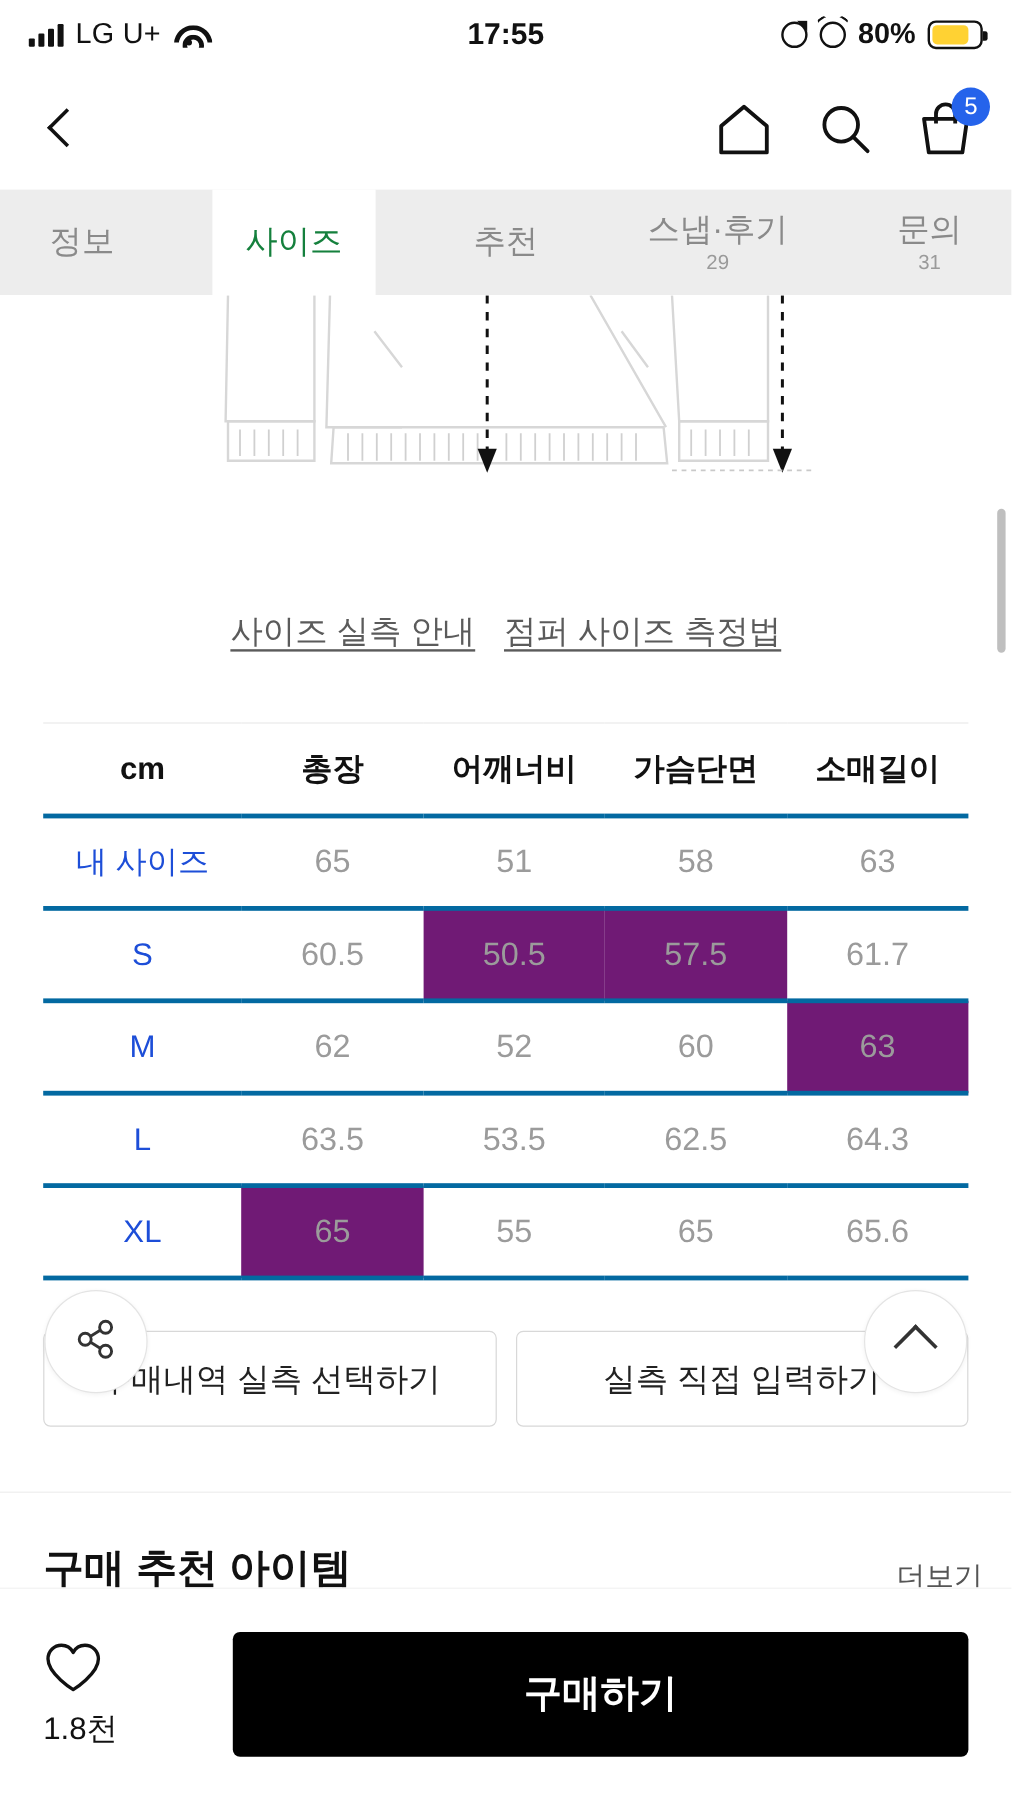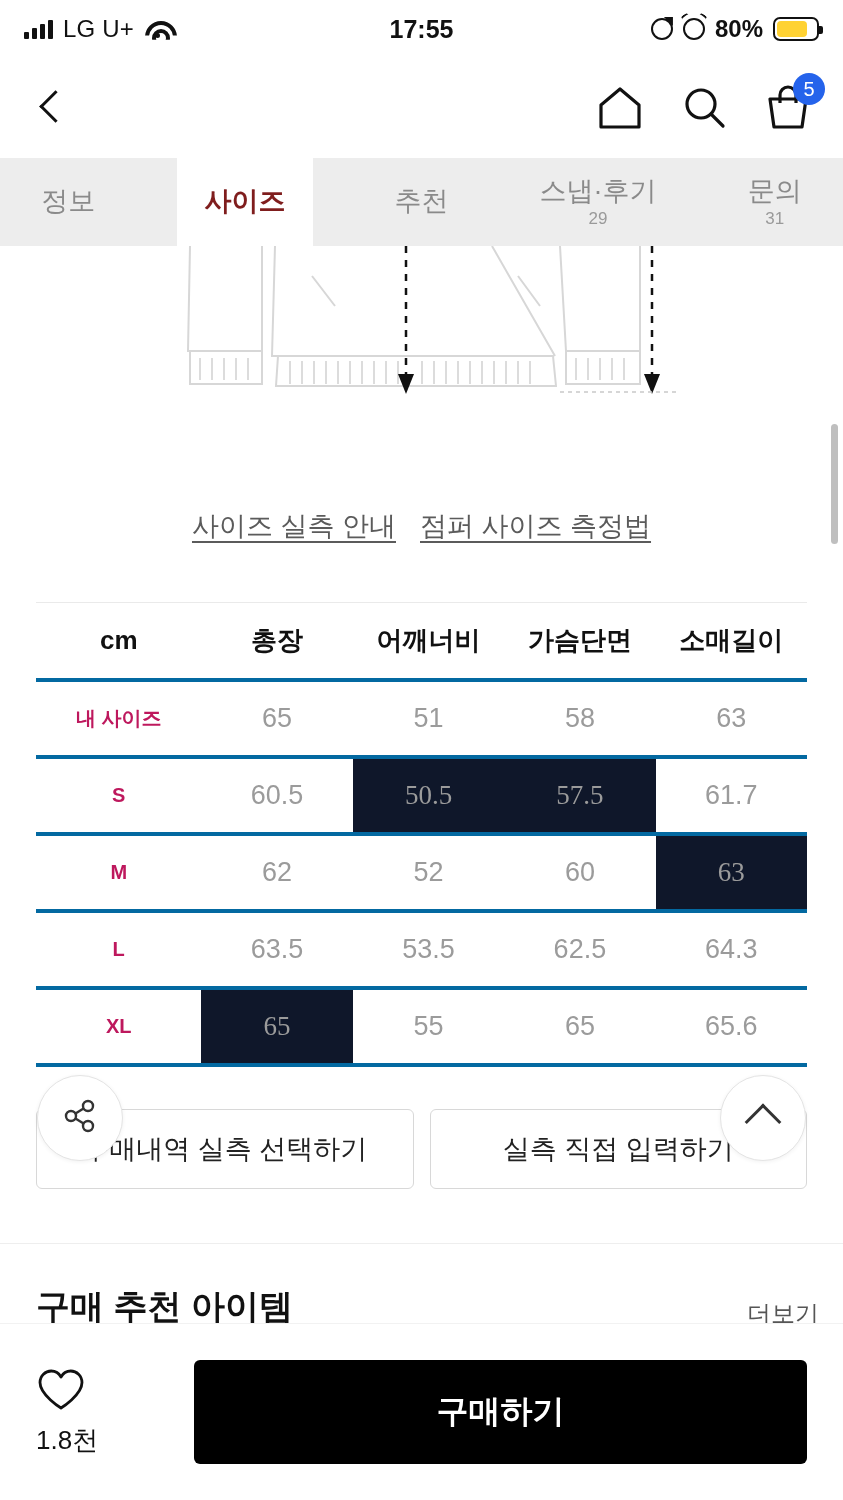--- a/index.html
+++ b/index.html
@@ -102,21 +102,21 @@
 
   
   .tabs { display: flex; height: 88px; background: #EDEDED; gap: 40px; }
   .tab {
     flex: 1; display: flex; flex-direction: column;
     align-items: center; justify-content: center;
     font-size: 27px; color: #8A8A8A; cursor: pointer;
     line-height: 1.15;
   }
   .tab .sub { font-size: 17px; color: #9a9a9a; margin-top: 2px; }
-  .tab.active { background: #fff; color: #7f1d1d; font-weight: bold; }
+  .tab.active { background: #fff; color: #15803d; font-weight: normal; }
 
   
   .content { position: relative; background: #fff; height: 1077px; overflow: hidden; }
 
   .diagram { height: 200px; position: relative; }
   .diagram svg { position: absolute; left: 0; top: 0; }
 
   .links {
     display: flex; justify-content: center; gap: 24px;
     margin-top: 62px;
@@ -127,22 +127,22 @@
   }
 
   
   .sizetable { margin: 58px 36px 0 36px; border-collapse: collapse; width: 771px; }
   .sizetable th, .sizetable td {
     border-top: 1px solid #EAEAEA; border-bottom: 4px solid #0369a1;
     height: 77px; text-align: center; font-weight: normal;
     font-size: 27px; color: #9B9B9B;
   }
   .sizetable thead th { color: #111; font-weight: bold; font-size: 26px; }
-  .sizetable tbody td.rowhead { color: #be185d; font-weight: bold; font-size: 20px; }
-  .sizetable td.hl { background: #0f172a; font-family: Liberation Serif, serif; }
+  .sizetable tbody td.rowhead { color: #1d4ed8; font-weight: normal; font-size: 26px; }
+  .sizetable td.hl { background: #701a75; }
   .sizetable col.c0 { width: 165px; }
   .sizetable col.cx { width: 151px; }
 
   
   .btnrow { display: flex; gap: 16px; margin: 42px 36px 0 36px; }
   .obtn {
     flex: 1; height: 80px; border: 1px solid #D8D8D8; border-radius: 6px;
     display: flex; align-items: center; justify-content: center;
     font-size: 27px; color: #222; background: #fff; cursor: pointer;
   }

